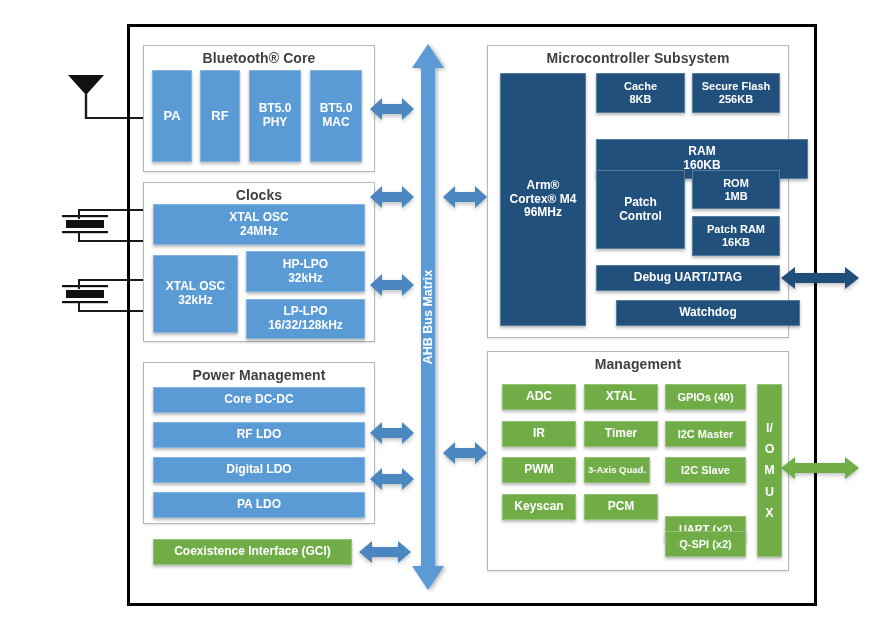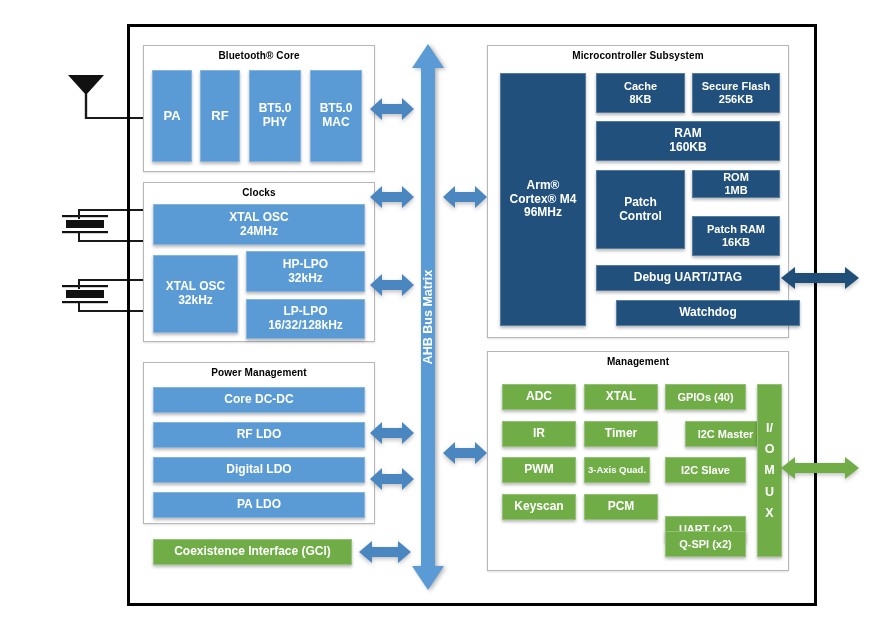--- a/index.html
+++ b/index.html
@@ -23,22 +23,22 @@
   
   .panel{
     background:#ffffff;
     border:1px solid #b7b7b7;
     box-shadow:0 1px 2px rgba(0,0,0,.12);
   }
   .panel-title{
     position:absolute;left:0;right:0;top:4px;
     text-align:center;
     font-weight:bold;
-    font-size:10px;
-    color:#000000;
+    font-size:14px;
+    color:#404040;
     letter-spacing:.1px;
   }
 
   
   .blk{
     display:flex;align-items:center;justify-content:center;
     text-align:center;
     color:#ffffff;
     font-weight:bold;
     line-height:1.15;
@@ -257,33 +257,33 @@
       <span>Cache</span><br>
       <span>8KB</span>
     </span>
   </div>
   <div class="abs blk navy fs11" style="left:692px;top:73px;width:88px;height:40px;">
     <span>
       <span>Secure Flash</span><br>
       <span>256KB</span>
     </span>
   </div>
-  <div class="abs blk navy fs12" style="left:596px;top:121px;width:184px;height:40px;">
+  <div class="abs blk navy fs12" style="left:596px;top:139px;width:212px;height:40px;">
     <span>
       <span>RAM</span><br>
       <span>160KB</span>
     </span>
   </div>
   <div class="abs blk navy fs12" style="left:596px;top:170px;width:89px;height:79px;">
     <span>
       <span>Patch</span><br>
       <span>Control</span>
     </span>
   </div>
-  <div class="abs blk navy fs11" style="left:692px;top:170px;width:88px;height:28px;">
+  <div class="abs blk navy fs11" style="left:692px;top:170px;width:88px;height:39px;">
     <span>
       <span>ROM</span><br>
       <span>1MB</span>
     </span>
   </div>
   <div class="abs blk navy fs11" style="left:692px;top:216px;width:88px;height:40px;">
     <span>
       <span>Patch RAM</span><br>
       <span>16KB</span>
     </span>
@@ -327,21 +327,21 @@
   <div class="abs blk green fs9" style="left:584px;top:457px;width:66px;height:26px;">
     <span>3-Axis Quad.</span>
   </div>
   <div class="abs blk green fs12" style="left:584px;top:494px;width:74px;height:26px;">
     <span>PCM</span>
   </div>
 
   <div class="abs blk green fs11" style="left:665px;top:384px;width:81px;height:26px;">
     <span>GPIOs (40)</span>
   </div>
-  <div class="abs blk green fs11" style="left:665px;top:421px;width:81px;height:26px;margin-left:20px;">
+  <div class="abs blk green fs11" style="left:665px;top:421px;width:81px;height:26px;">
     <span>I2C Master</span>
   </div>
   <div class="abs blk green fs11" style="left:665px;top:457px;width:81px;height:26px;">
     <span>I2C Slave</span>
   </div>
   <div class="abs blk green fs11" style="left:665px;top:516px;width:81px;height:26px;">
     <span>UART (x2)</span>
   </div>
   <div class="abs blk green fs11" style="left:665px;top:531px;width:81px;height:26px;">
     <span>Q-SPI (x2)</span>

